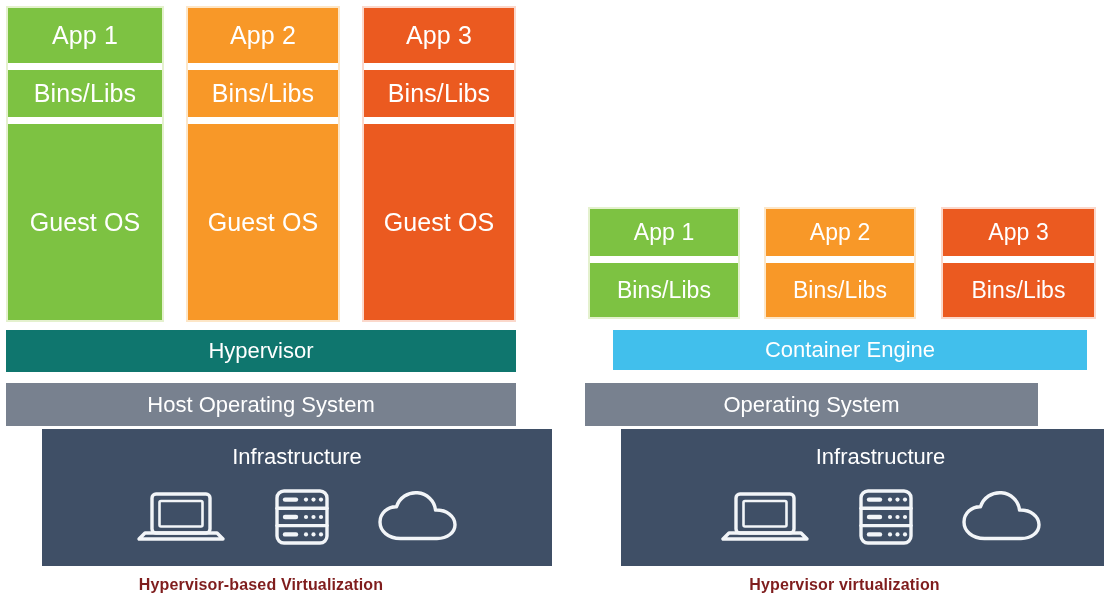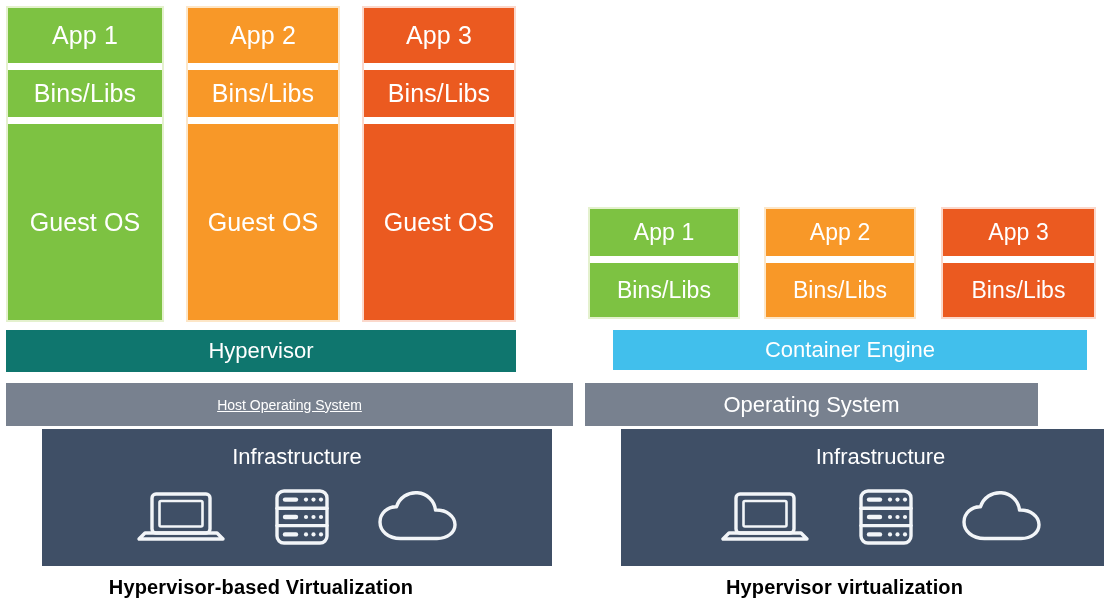--- a/index.html
+++ b/index.html
@@ -72,23 +72,23 @@
     align-items: center;
     justify-content: center;
     gap: 42px;
     width: 100%;
   }
   .infra-icons svg { display: block; }
 
   .caption {
     position: absolute;
     text-align: center;
-    color: #000000;
+    color: #7f1d1d;
     font-weight: bold;
-    font-size: 20px;
+    font-size: 16px;
     letter-spacing: 0.15px;
     white-space: nowrap;
   }
 </style>
 </head>
 <body>
 
 <div class="diagram">
 
   <div>
@@ -112,21 +112,21 @@
     <div class="vm-col" style="left:362px; top:6px; width:154px; height:316px; border-color:#FBD8CB;">
       <div class="band" style="background:#EB5A20; height:55px; font-size:25px;">App 3</div>
       <div class="spacer" style="height:7px;"></div>
       <div class="band" style="background:#EB5A20; height:47px; font-size:25px;">Bins/Libs</div>
       <div class="spacer" style="height:7px;"></div>
       <div class="band" style="background:#EB5A20; flex:1 1 auto; font-size:25px;">Guest OS</div>
     </div>
 
     <div class="layer" style="left:6px; top:330px; width:510px; height:42px; background:#0f766e; font-size:22px;">Hypervisor</div>
 
-    <div class="layer" style="left:6px; top:383px; width:567px; height:43px; background:#78818F; font-size:14px;text-decoration:underline;">Host Operating System</div>
+    <div class="layer" style="left:6px; top:383px; width:510px; height:43px; background:#78818F; font-size:22px;">Host Operating System</div>
 
     <div class="layer infra" style="left:6px; top:429px; width:510px; height:137px; background:#3F4F66;">
       <div class="infra-title" style="font-size:22px; padding-top:15px;">Infrastructure</div>
 
       <div class="infra-icons" style="margin-top:16px;">
         <span>
           <svg width="96" height="60" viewBox="0 0 96 60" fill="none" stroke="#F2F5F8" stroke-width="3.4" stroke-linejoin="round" stroke-linecap="round">
             <rect x="19" y="7" width="58" height="39" rx="4"></rect>
             <rect x="26.5" y="14" width="43" height="25.5" rx="1.5" stroke-width="2.6"></rect>
             <path d="M6 52 H90 L84 46 H12 Z"></path>

